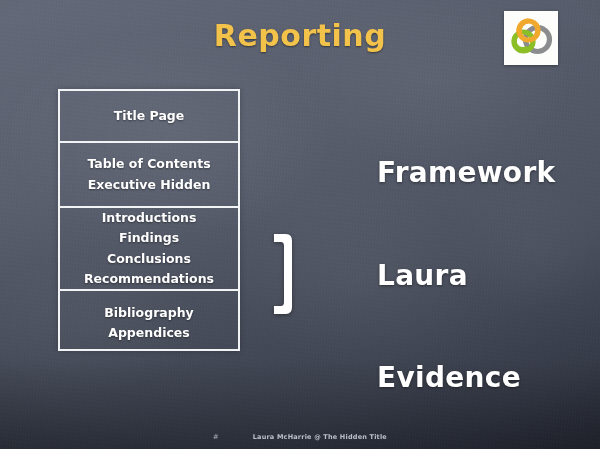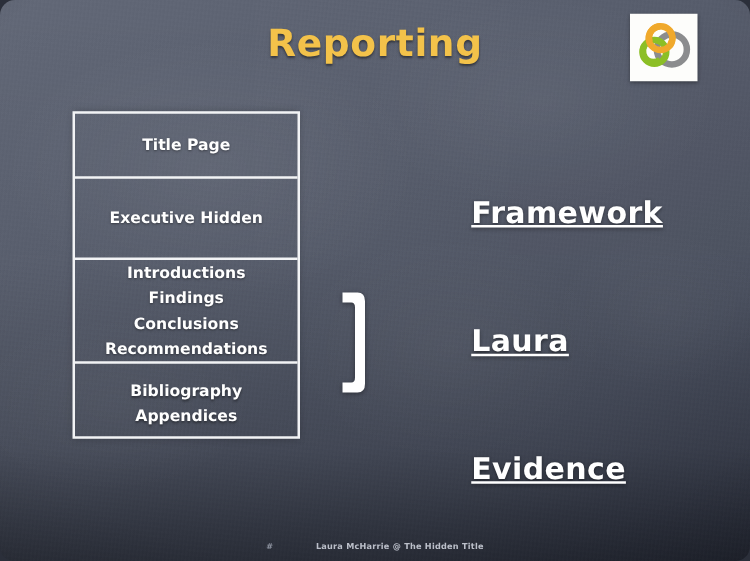--- a/index.html
+++ b/index.html
@@ -19,21 +19,20 @@
       radial-gradient(ellipse 240px 150px at 28% 30%, rgba(255,255,255,0.055), rgba(255,255,255,0) 70%),
       radial-gradient(ellipse 200px 120px at 72% 18%, rgba(255,255,255,0.045), rgba(255,255,255,0) 72%),
       radial-gradient(ellipse 180px 130px at 60% 62%, rgba(255,255,255,0.04), rgba(255,255,255,0) 70%),
       radial-gradient(ellipse 160px 100px at 15% 72%, rgba(255,255,255,0.03), rgba(255,255,255,0) 72%),
       radial-gradient(ellipse 120px 90px at 88% 55%, rgba(255,255,255,0.028), rgba(255,255,255,0) 72%),
       
       linear-gradient(to bottom, rgba(10,12,20,0.0) 0%, rgba(10,12,20,0.04) 45%, rgba(10,12,20,0.22) 80%, rgba(8,10,16,0.55) 100%),
       
       radial-gradient(ellipse 120% 115% at 50% 42%, rgba(0,0,0,0) 52%, rgba(0,0,0,0.30) 100%),
       linear-gradient(145deg, #636978 0%, #595f6e 40%, #4e5463 75%, #3a3f4d 100%);
-    border-radius: 12px;
   }
   
   #grain {
     position: absolute; inset: 0;
     pointer-events: none;
     opacity: 0.35;
     background-image:
       repeating-linear-gradient(97deg, rgba(255,255,255,0.022) 0px, rgba(255,255,255,0.022) 1px, rgba(0,0,0,0.018) 2px, rgba(0,0,0,0.018) 3px),
       repeating-linear-gradient(6deg, rgba(255,255,255,0.016) 0px, rgba(255,255,255,0.016) 1px, rgba(0,0,0,0.014) 3px, rgba(0,0,0,0.014) 4px);
   }
@@ -106,26 +105,25 @@
     color: #ffffff;
   }
   #bracket svg { display: block; filter: drop-shadow(0 1px 2px rgba(0,0,0,0.4)); }
 
   
   .rlabel {
     position: absolute;
     left: 377px;
     color: #ffffff;
     font-family: "DejaVu Sans", sans-serif;
-    font-size: 24px;
+    font-size: 28px;
     font-weight: bold;
     letter-spacing: 0.3px;
     text-shadow: 0 1px 3px rgba(0,0,0,0.45);
     white-space: nowrap;
-    text-decoration: underline;
   }
   #label-framework { top: 156px; }
   #label-body      { top: 259px; }
   #label-evidence  { top: 361px; }
 
   
   #footer {
     position: absolute;
     left: 0; right: 0;
     bottom: 8px;
@@ -168,20 +166,21 @@
     </svg>
   </div>
 
   <div id="outline">
 
     <div class="sect sect-title">
       <div>Title Page</div>
     </div>
 
     <div class="sect sect-front">
+      <div>Table of Contents</div>
       <div>Executive Hidden</div>
     </div>
 
     <div class="sect sect-body">
       <div>Introductions</div>
       <div>Findings</div>
       <div>Conclusions</div>
       <div>Recommendations</div>
     </div>
 

